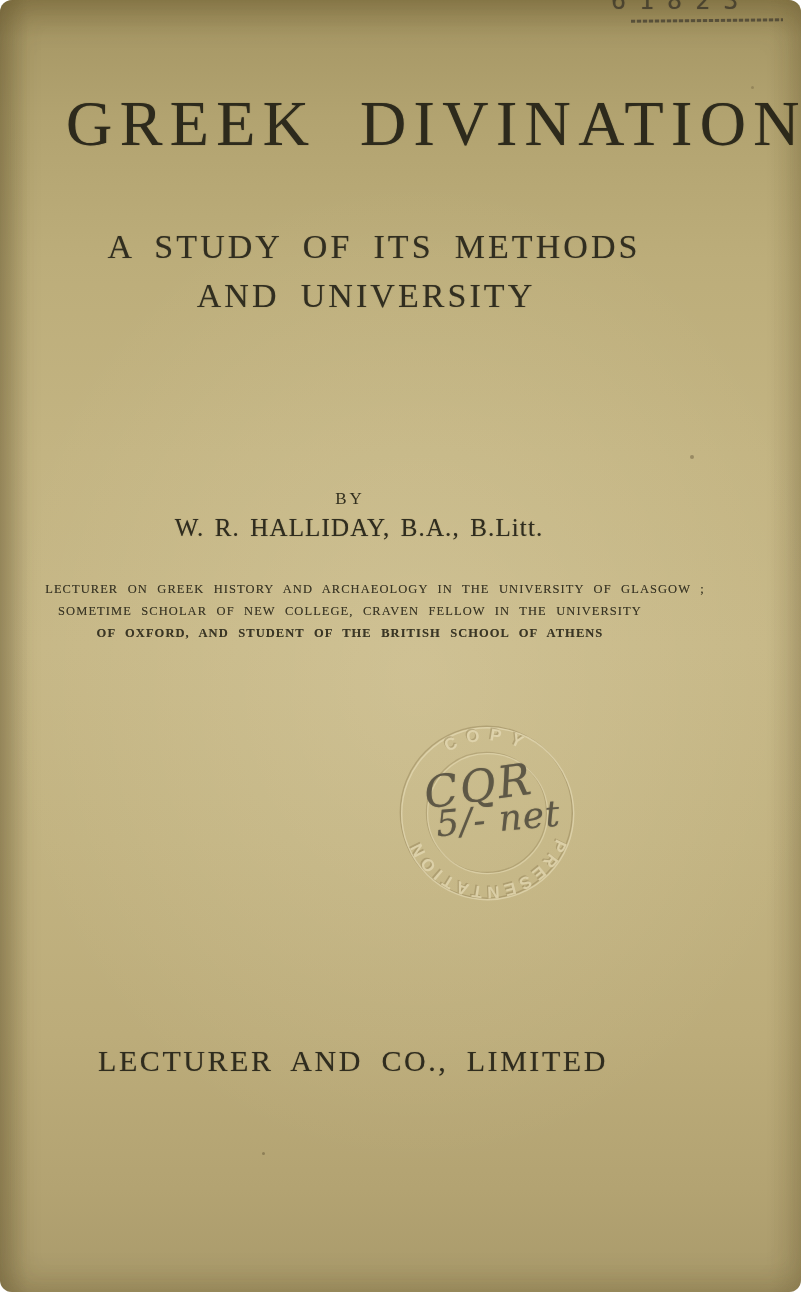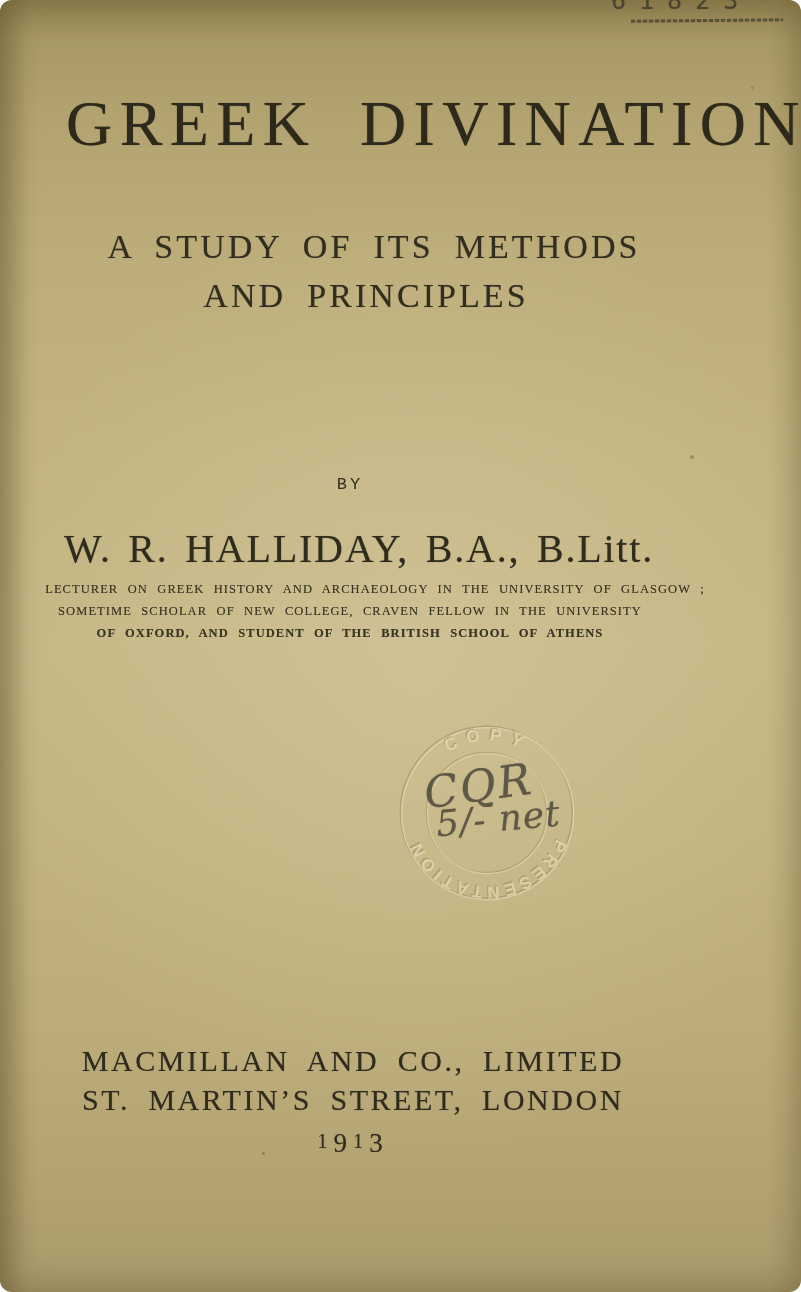--- a/index.html
+++ b/index.html
@@ -46,23 +46,23 @@
     white-space:nowrap;
     padding-left:36px;
   }
   .subtitle1, .subtitle2 {
     width:732px; font-size:34px; line-height:1; letter-spacing:0.09em; word-spacing:0.28em;
     color:#312e20; text-shadow:0 0 1px rgba(49,46,32,0.45); white-space:nowrap;
   }
   .subtitle1 { top:230px;margin-left:8px; }
   .subtitle2 { top:279px; }
 
-  .by-label { top:476px; width:700px; font-size:17px; letter-spacing:0.18em; line-height:1; color:#33301f;font-family:Liberation Mono, monospace; }
+  .by-label { top:490px; width:700px; font-size:17px; letter-spacing:0.18em; line-height:1; color:#33301f; }
   .author-line {
-    top:529px; width:718px; font-size:40px; line-height:1; letter-spacing:0.045em; word-spacing:0.12em;
+    top:515px; width:718px; font-size:25px; line-height:1; letter-spacing:0.045em; word-spacing:0.12em;
     color:#2f2c1e; text-shadow:0 0 1px rgba(47,44,30,0.5); white-space:nowrap;
   }
   .cred { width:700px; font-size:12.5px; line-height:1; letter-spacing:0.085em; word-spacing:0.42em;
     color:#3a3625; text-shadow:0 0 0.5px rgba(58,54,37,0.5); white-space:nowrap; }
   .cred1 { top:583px;padding-left:25px; }
   .cred2 { top:605px; }
   .cred3 { top:627px;font-weight:bold; }
 
   .imprint1, .imprint2 {
     width:706px; font-size:30px; line-height:1; letter-spacing:0.085em; word-spacing:0.28em;
@@ -99,21 +99,21 @@
 <div class="page">
 
   <div class="abs accession">
     <div class="num">61823</div>
     <div class="rule"></div>
   </div>
 
   <div class="abs ctr book-title">GREEK DIVINATION</div>
 
   <div class="abs ctr subtitle1">A STUDY OF ITS METHODS</div>
-  <div class="abs ctr subtitle2">AND PRINCIPLES</div>
+  <div class="abs ctr subtitle2">AND UNIVERSITY</div>
 
   <div class="abs ctr by-label">BY</div>
   <div class="abs ctr author-line">W. R. HALLIDAY, B.A., B.Litt.</div>
 
   <div class="abs ctr cred cred1">LECTURER ON GREEK HISTORY AND ARCHAEOLOGY IN THE UNIVERSITY OF GLASGOW ;</div>
   <div class="abs ctr cred cred2">SOMETIME SCHOLAR OF NEW COLLEGE, CRAVEN FELLOW IN THE UNIVERSITY</div>
   <div class="abs ctr cred cred3">OF OXFORD, AND STUDENT OF THE BRITISH SCHOOL OF ATHENS</div>
 
   <svg class="abs emboss" viewBox="0 0 182 182">
     <defs>
@@ -142,21 +142,19 @@
       </text>
       <text fill="rgba(240,231,198,0.95)" transform="translate(0.7,0.7)" letter-spacing="4">
         <textPath href="#arcBot" startOffset="50%" text-anchor="middle">PRESENTATION</textPath>
       </text>
     </g>
   </svg>
 
   <div class="abs pencil pencil-initials">CQR</div>
   <div class="abs pencil pencil-price">5/- net</div>
 
-  <div class="abs ctr imprint1">MACMILLAN AND CO., LIMITED</div>
-  <div class="abs ctr imprint2">ST. MARTIN’S STREET, LONDON</div>
-  <div class="abs ctr imprint-year"><span class="osd-x">1</span><span class="osd-d">9</span><span class="osd-x">1</span><span class="osd-d">3</span></div>
+  <div class="abs ctr imprint1">LECTURER AND CO., LIMITED</div>
 
   <div class="abs speck s1"></div>
   <div class="abs speck s2"></div>
   <div class="abs speck s3"></div>
 
 </div>
 
 </body></html>

